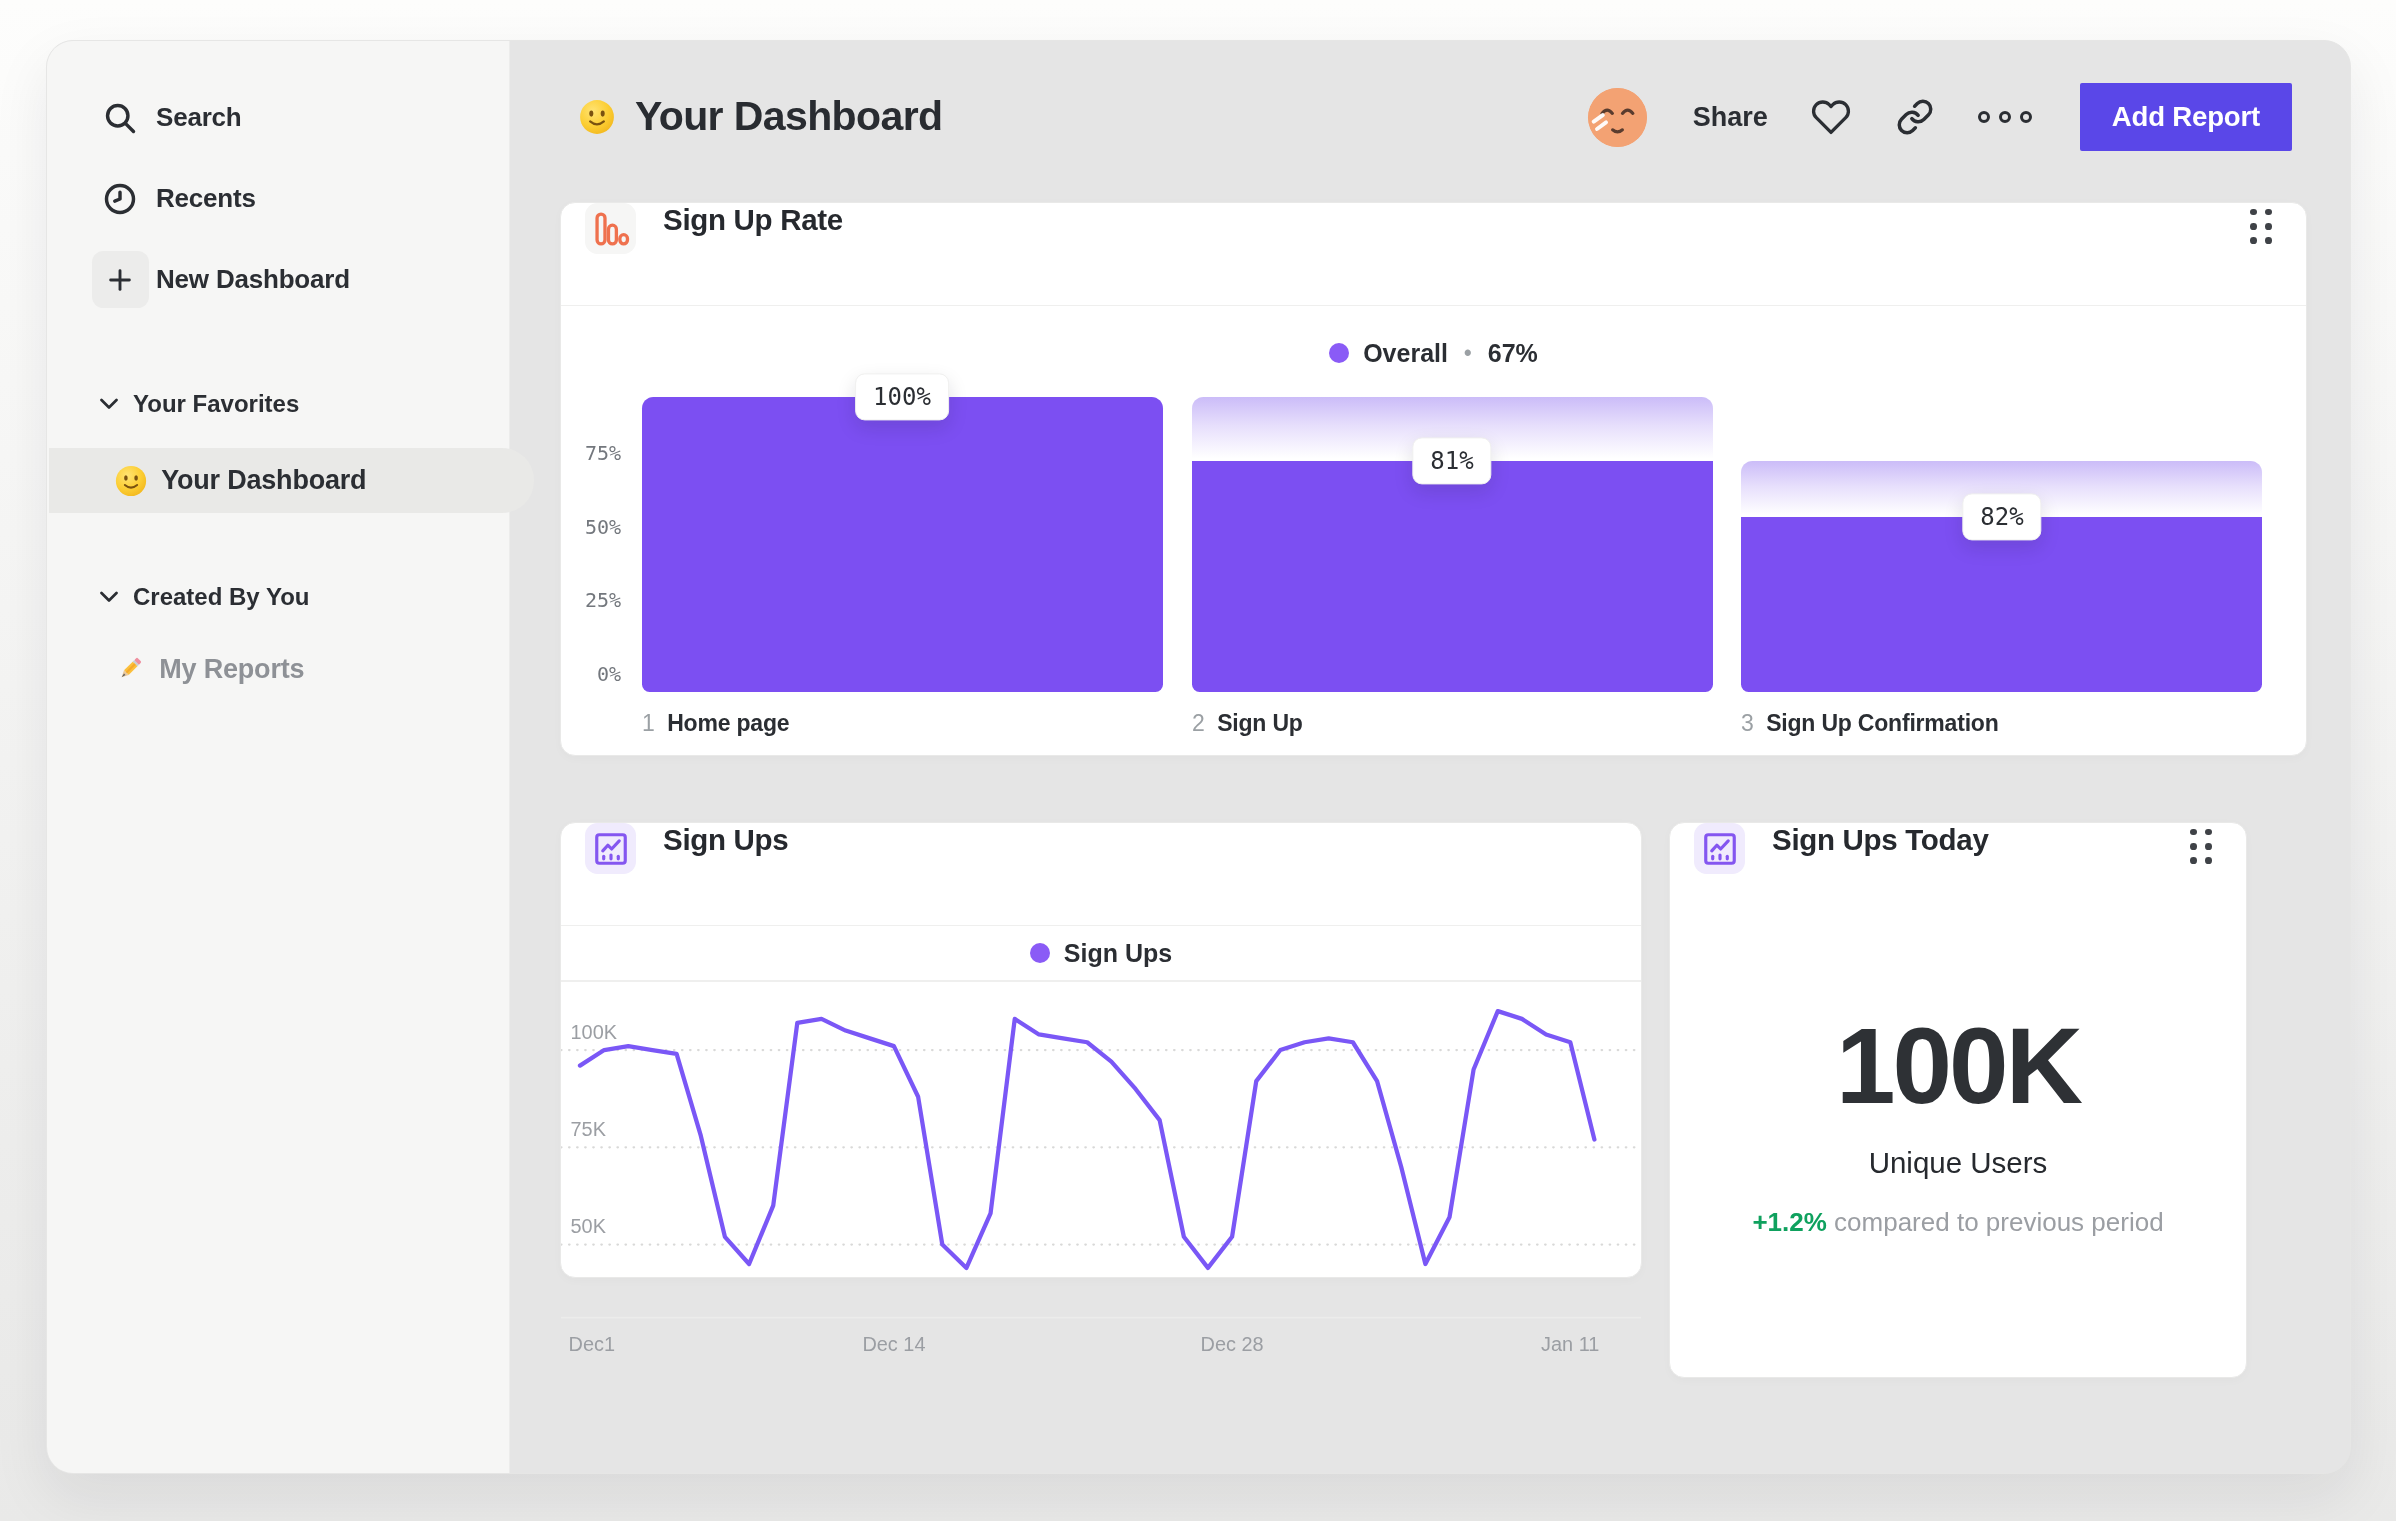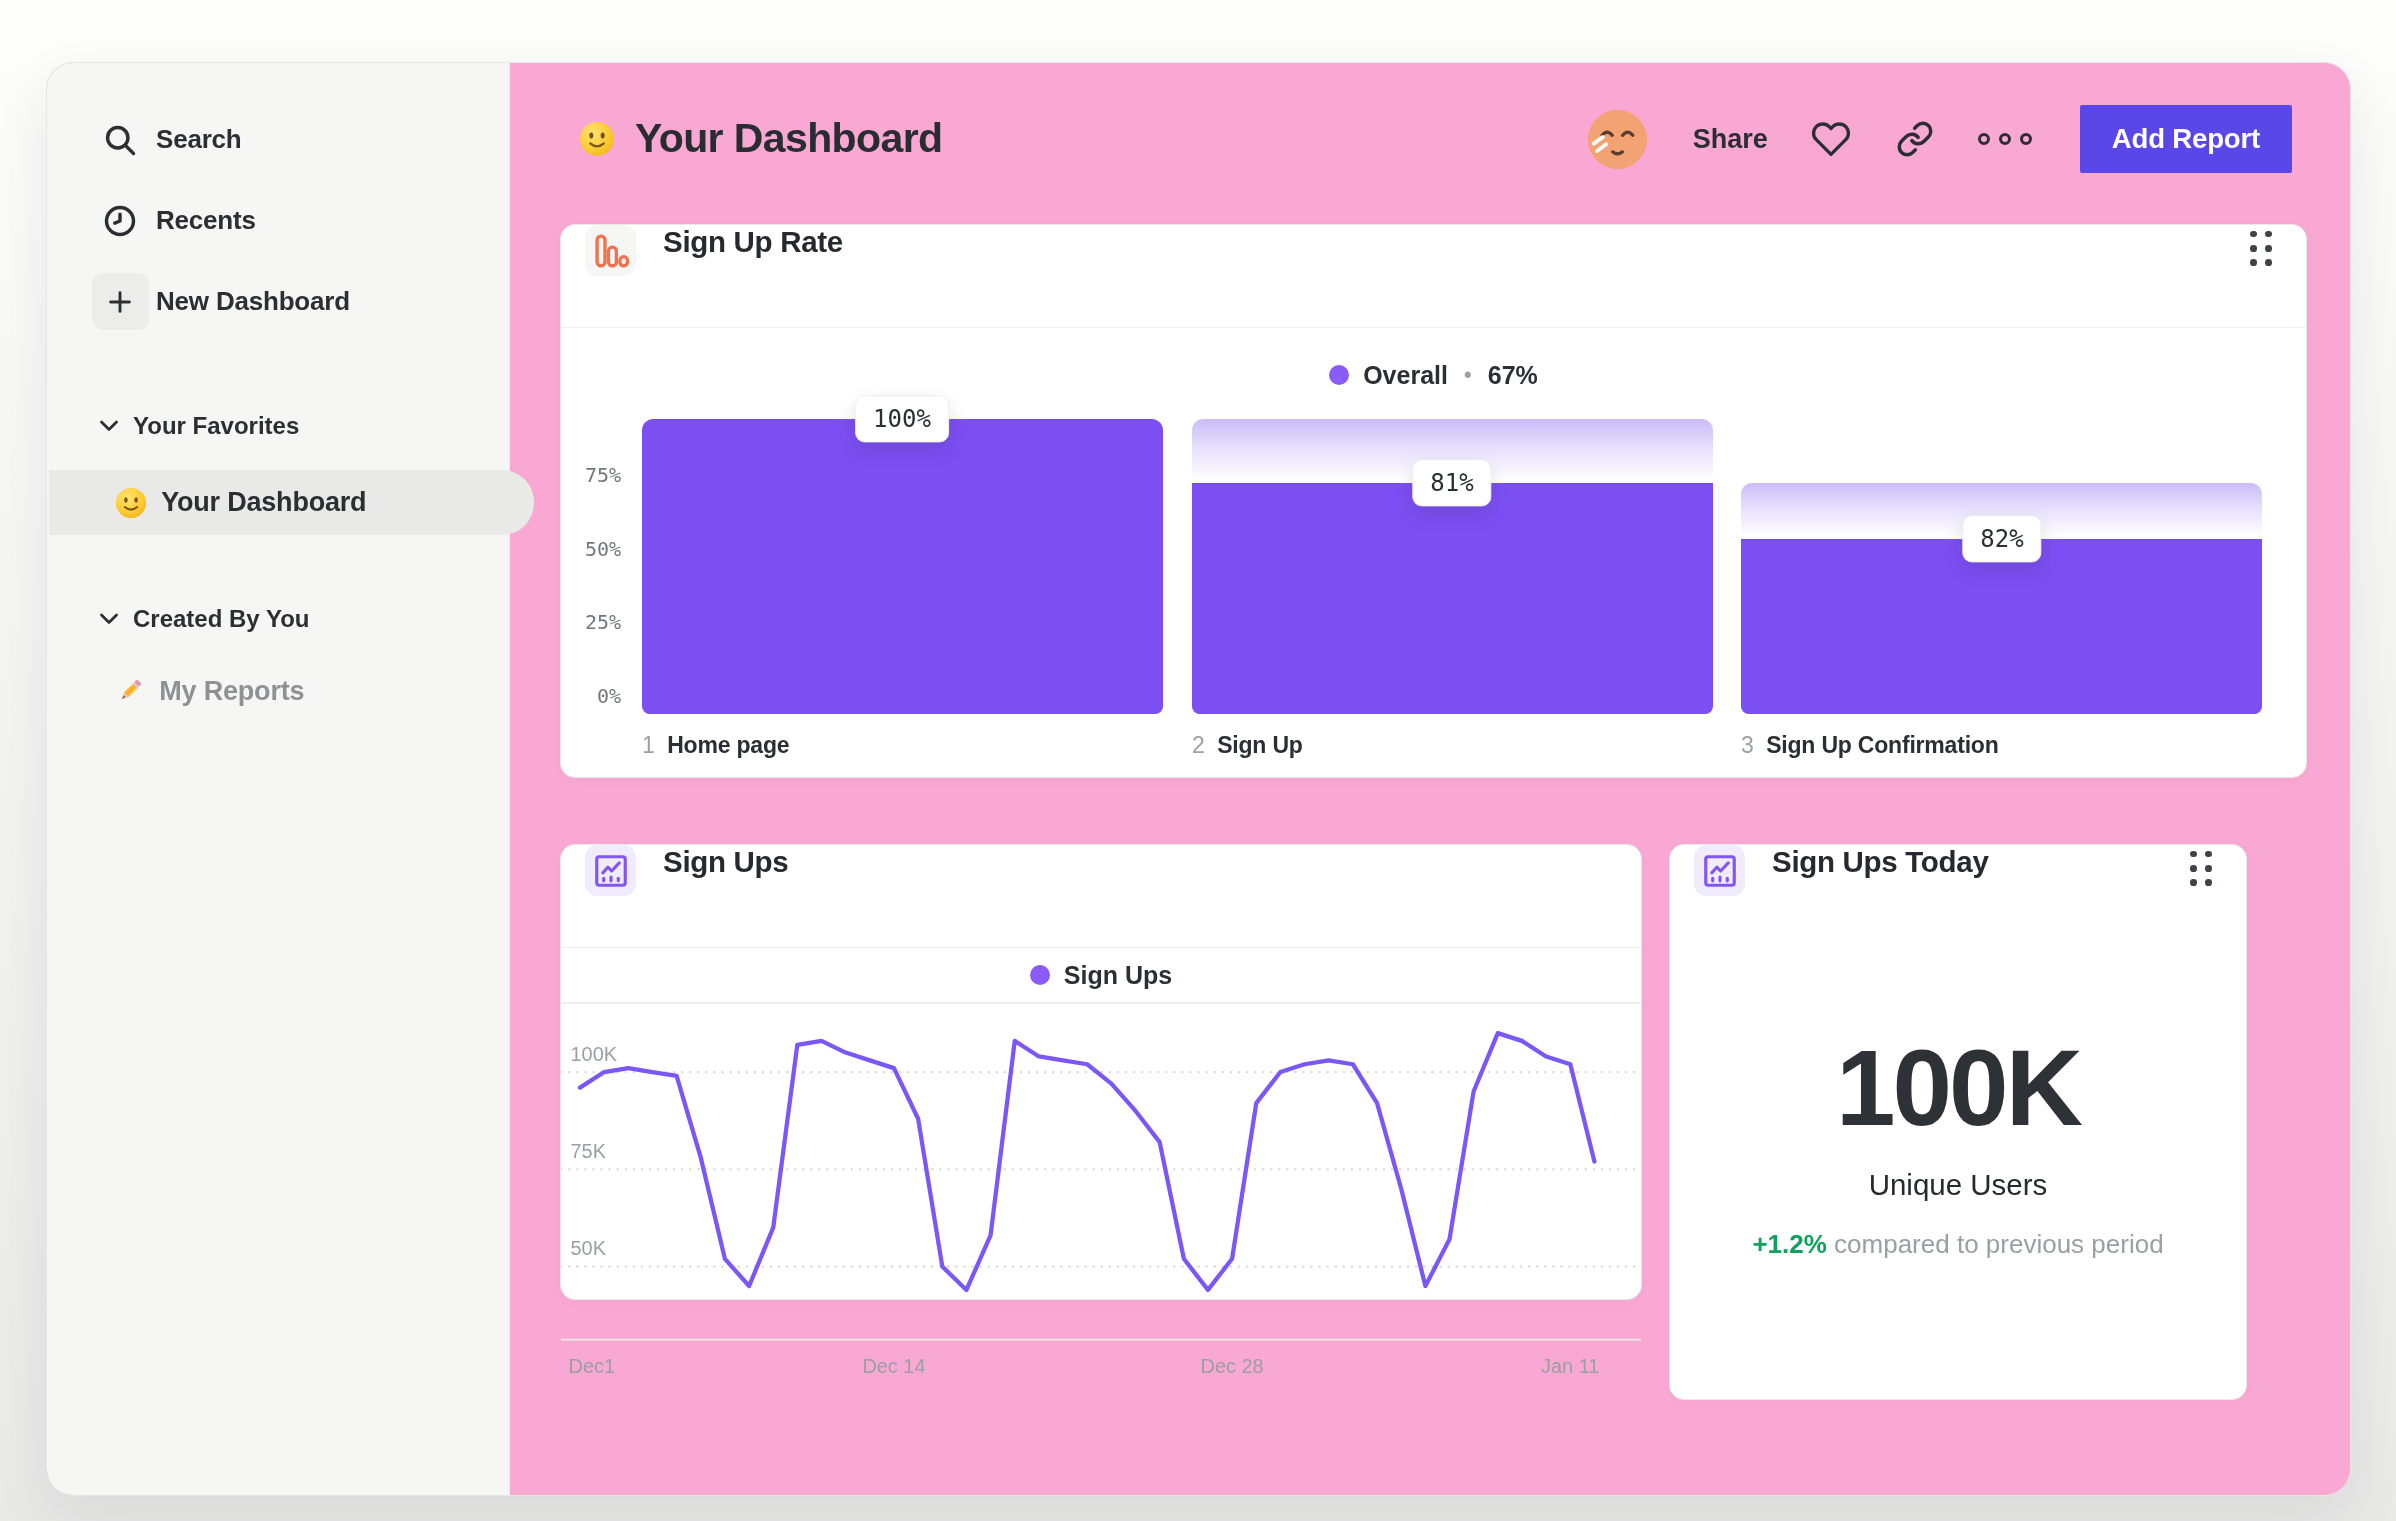--- a/index.html
+++ b/index.html
@@ -1,21 +1,21 @@
 <!DOCTYPE html>
 <html style="font-size:15px"><head>
 <meta charset="utf-8">
 <style>
   * { margin:0; padding:0; box-sizing:border-box; }
   html,body { width:2397px; height:1522px; overflow:hidden;
     font-family:"Liberation Sans", sans-serif;
     background:linear-gradient(180deg,#fdfdfc 0%,#f4f4f3 45%,#e9e9e8 100%); }
 
-  .app-card { position:absolute; left:46px; top:62px; width:2305px; height:1434px;
-    background:#f9a8d4; border:1.4px solid #e6e6e5; border-radius:27px;
+  .app-card { position:absolute; left:46px; top:40px; width:2305px; height:1434px;
+    background:#e5e5e5; border:1.4px solid #e6e6e5; border-radius:27px;
     box-shadow:0 23px 57px rgba(30,30,40,.08); overflow:hidden; }
 
   
   .sidebar { position:absolute; left:0; top:0; bottom:0; width:463px;
     background:#f6f6f5; border-right:1.9px solid #ececeb; }
   .side-row { position:absolute; left:0; width:100%; height:61px; display:flex;
     align-items:center; padding-left:54px; gap:17px; cursor:pointer; }
   .side-ico { width:38px; height:38px; display:flex; align-items:center; justify-content:center; }
   .side-ico.boxed { background:#ececeb; border-radius:11.4px; width:57px; height:57px; margin-left:-9.5px; margin-right:-9.5px;}
   .side-label { font-size:26px; font-weight:700; color:#2b2e33; letter-spacing:-0.2px; }

